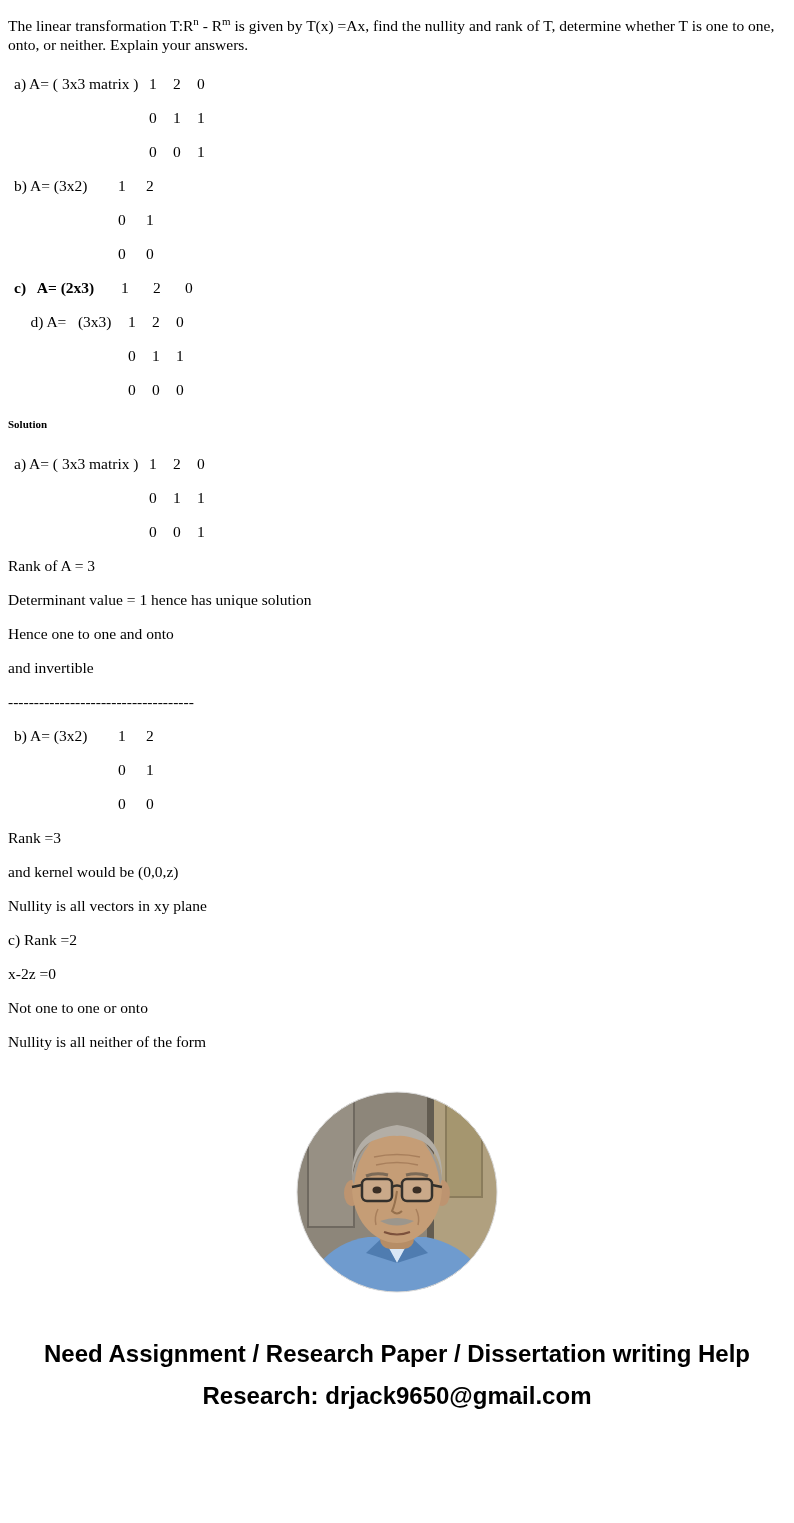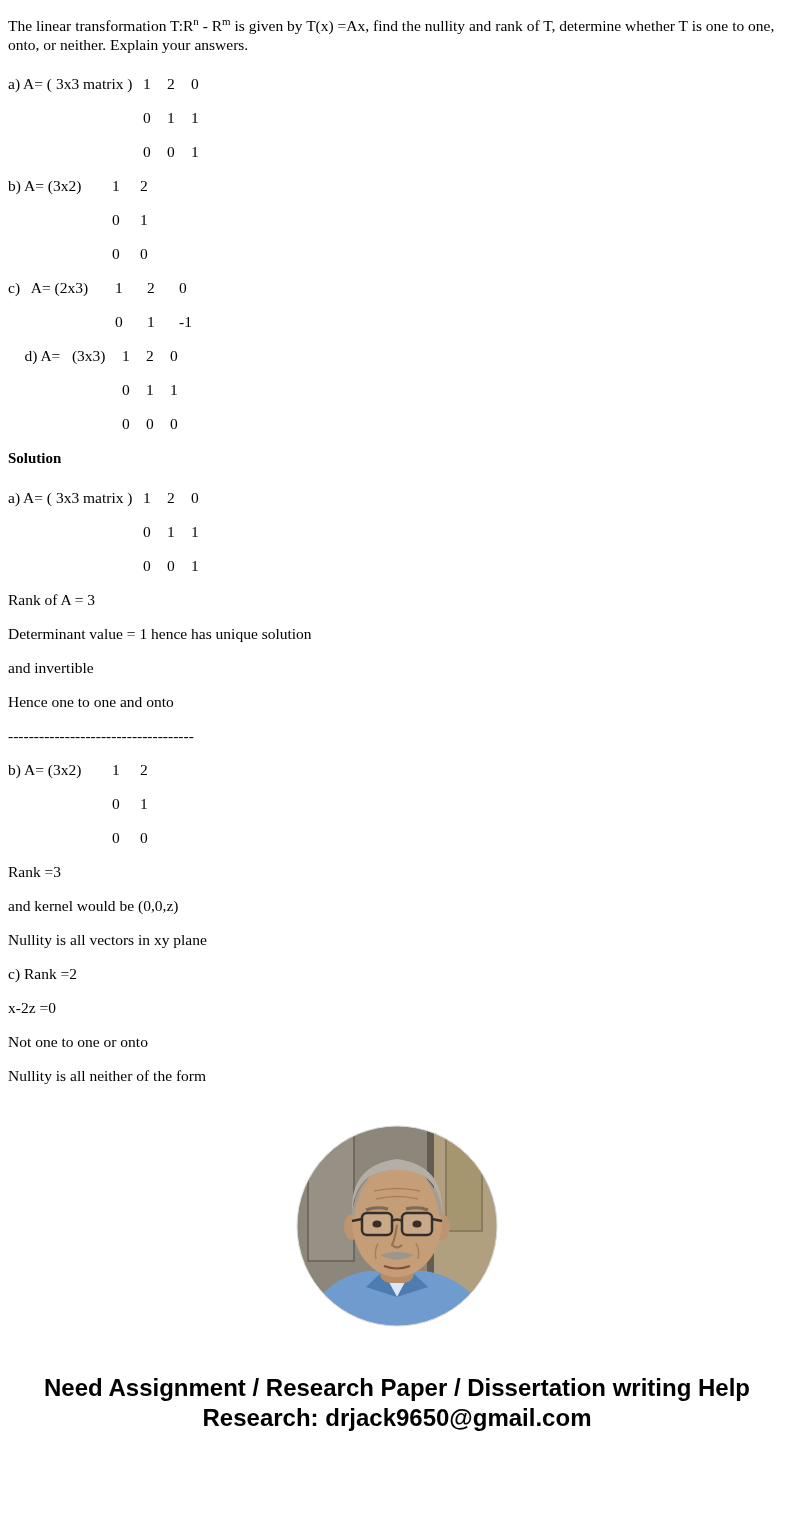--- a/index.html
+++ b/index.html
@@ -5,40 +5,40 @@
   * { box-sizing: border-box; }
   html, body { margin: 0; padding: 0; background: #ffffff; }
   body { width: 794px; color: #000; font-family: "Liberation Serif", serif; }
   .page { width: 794px; min-height: 1523px; padding: 8px 8px 24px 8px; }
 
   .intro { margin: 4px 0 20px 0; font-size: 15.5px; line-height: 18.5px; }
   .intro sup { font-size: 11px; }
 
   p.line { margin: 0 0 15px 0; font-size: 15.5px; line-height: 19px; white-space: pre-wrap; }
 
-  .mlabel { display: inline-block; white-space: pre; vertical-align: bottom; }
+  .mlabel { display: inline-block; white-space: pre; vertical-align: bottom; margin-left: 6px; }
   .w-a { width: 135px; }
   .w-b { width: 104px; }
-  .w-c { width: 107px; }
+  .w-c { width: 107px; font-weight: bold; }
   .w-d { width: 114px; text-align: center; }
   .num  { display: inline-block; min-width: 24px; white-space: pre; }
   .num-b { min-width: 28px; }
   .num-c { min-width: 32px; }
 
   h2.solution-heading {
     font-family: "Liberation Serif", serif;
-    font-size: 15px; font-weight: bold;
+    font-size: 11px; font-weight: bold;
     margin: 6px 0 20px 0; line-height: 20px;
   }
 
   .avatar-wrap { width: 202px; height: 202px; margin: 40px auto 0 auto; }
 
   .footer { margin-top: 46px; text-align: center;
             font-family: "Liberation Sans", sans-serif; font-weight: bold; }
-  .footer p { margin: 0 auto; font-size: 24px; line-height: 30px; width: 770px; }
+  .footer p { margin: 12px auto; font-size: 24px; line-height: 30px; width: 770px; }
 </style>
 </head>
 <body>
 
 <div class="page">
 
   <p class="intro"><span>The linear transformation T:R</span><sup>n</sup><span> - R</span><sup>m</sup><span> is given by T(x) =Ax, find the nullity and rank of T, determine whether T is one to one, onto, or neither. Explain your answers.</span></p>
 
   <div class="matrix">
     <p class="line"><span class="mlabel w-a">a) A= ( 3x3 matrix )</span><span class="num">1</span><span class="num">2</span><span class="num">0</span></p>
@@ -47,41 +47,40 @@
   </div>
 
   <div class="matrix">
     <p class="line"><span class="mlabel w-b">b) A= (3x2)</span><span class="num num-b">1</span><span class="num num-b">2</span></p>
     <p class="line"><span class="mlabel w-b"></span><span class="num num-b">0</span><span class="num num-b">1</span></p>
     <p class="line"><span class="mlabel w-b"></span><span class="num num-b">0</span><span class="num num-b">0</span></p>
   </div>
 
   <div class="matrix">
     <p class="line"><span class="mlabel w-c">c)   A= (2x3)</span><span class="num num-c">1</span><span class="num num-c">2</span><span class="num num-c">0</span></p>
-    <p class="line"><span class="mlabel w-c"></span><span class="num num-c">0</span><span class="num num-c">1</span><span class="num num-c">-1</span></p>
   </div>
 
   <div class="matrix">
     <p class="line"><span class="mlabel w-d">d) A=   (3x3)</span><span class="num">1</span><span class="num">2</span><span class="num">0</span></p>
     <p class="line"><span class="mlabel w-d"></span><span class="num">0</span><span class="num">1</span><span class="num">1</span></p>
     <p class="line"><span class="mlabel w-d"></span><span class="num">0</span><span class="num">0</span><span class="num">0</span></p>
   </div>
 
   <h2 class="solution-heading">Solution</h2>
 
   <div class="matrix">
     <p class="line"><span class="mlabel w-a">a) A= ( 3x3 matrix )</span><span class="num">1</span><span class="num">2</span><span class="num">0</span></p>
     <p class="line"><span class="mlabel w-a"></span><span class="num">0</span><span class="num">1</span><span class="num">1</span></p>
     <p class="line"><span class="mlabel w-a"></span><span class="num">0</span><span class="num">0</span><span class="num">1</span></p>
   </div>
 
   <p class="line">Rank of A = 3</p>
   <p class="line">Determinant value = 1 hence has unique solution</p>
+  <p class="line">Hence one to one and onto</p>
   <p class="line">and invertible</p>
-  <p class="line">Hence one to one and onto</p>
   <p class="line">------------------------------------</p>
 
   <div class="matrix">
     <p class="line"><span class="mlabel w-b">b) A= (3x2)</span><span class="num num-b">1</span><span class="num num-b">2</span></p>
     <p class="line"><span class="mlabel w-b"></span><span class="num num-b">0</span><span class="num num-b">1</span></p>
     <p class="line"><span class="mlabel w-b"></span><span class="num num-b">0</span><span class="num num-b">0</span></p>
   </div>
 
   <p class="line">Rank =3</p>
   <p class="line">and kernel would be (0,0,z)</p>

